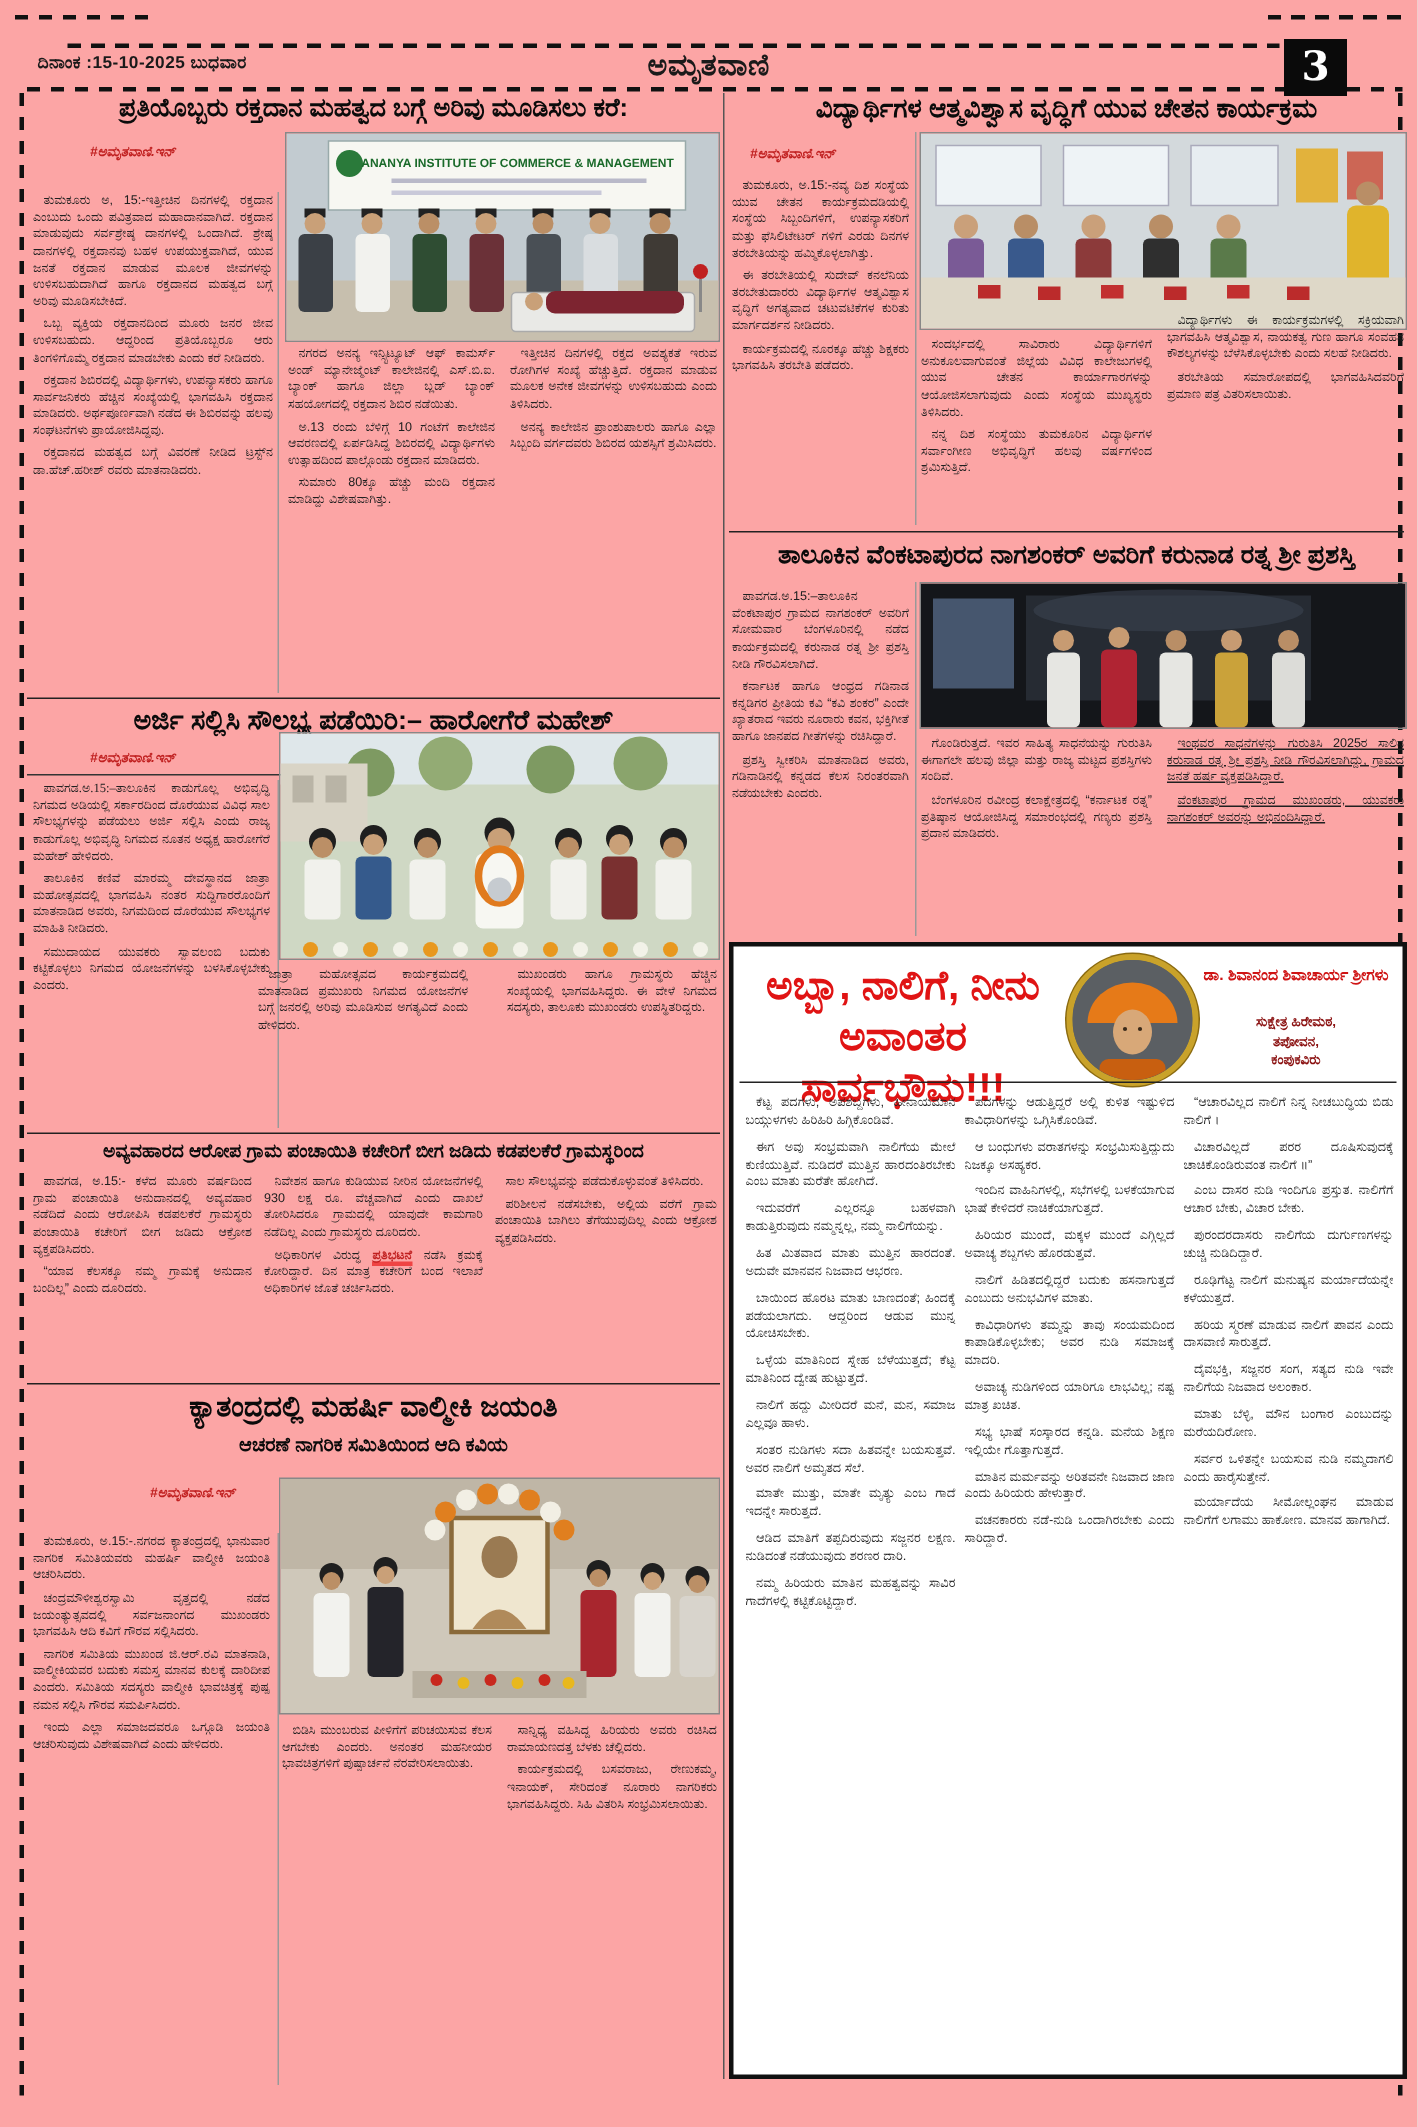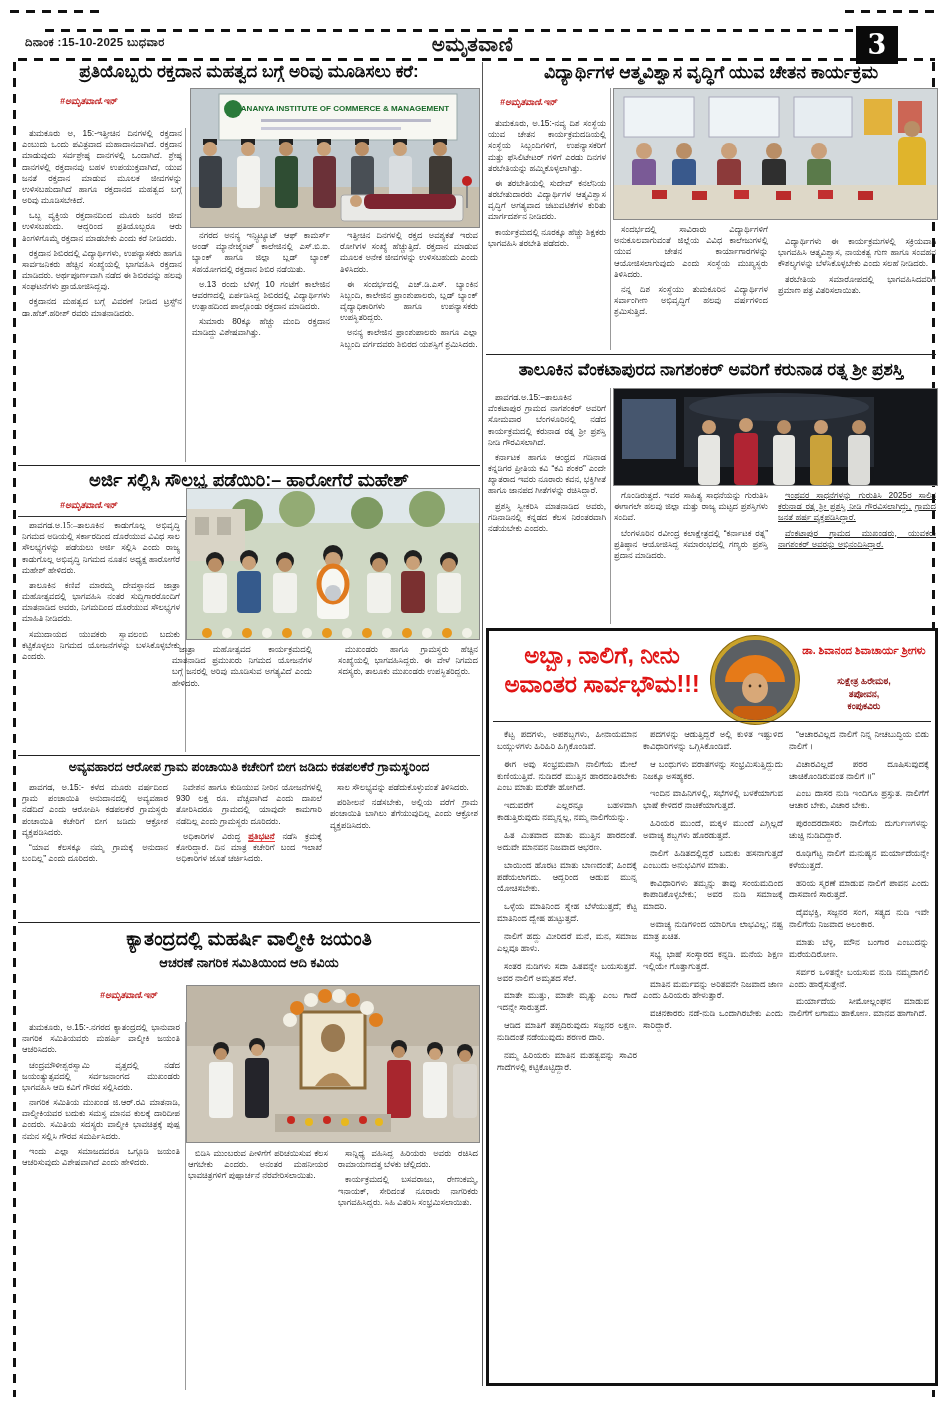--- a/index.html
+++ b/index.html
@@ -1,33 +1,33 @@
 <!DOCTYPE html>
 <html><head>
 <meta charset="utf-8">
 <style>
   html,body{margin:0;padding:0;background:#e9e9e9;}
-  .page{position:relative;width:945px;height:1418px;background:#ffffff;margin:0 auto;
+  .page{position:relative;width:945px;height:1418px;background:#fca5a5;margin:0 auto;
         font-family:"Liberation Sans","DejaVu Sans",sans-serif;color:#1a1a1a;overflow:hidden;}
   .dash-h{position:absolute;height:3px;background-image:repeating-linear-gradient(90deg,#111 0 9px,transparent 9px 16px);}
   .dash-v{position:absolute;width:3px;background-image:repeating-linear-gradient(180deg,#111 0 9px,transparent 9px 16px);}
   .rule-h{position:absolute;height:1px;background:#222;}
   .rule-v{position:absolute;width:1px;background:#555;}
   .date-label{position:absolute;left:25px;top:36px;font-size:11.5px;font-weight:bold;letter-spacing:.3px;}
   .masthead{position:absolute;left:0;right:0;top:33px;text-align:center;font-size:20px;font-weight:bold;letter-spacing:.5px;}
   .pagenum{position:absolute;left:856px;top:26px;width:42px;height:38px;background:#0a0a0a;color:#fff;
            font-family:"DejaVu Serif","Liberation Serif",serif;font-weight:bold;font-size:27px;text-align:center;line-height:38px;}
   .headline{position:absolute;text-align:center;font-weight:bold;color:#0b0b0b;line-height:1.15;}
   .byline{position:absolute;font-size:9px;font-weight:bold;color:#c02020;font-style:italic;}
   .col{position:absolute;overflow:hidden;font-size:8.4px;line-height:1.33;text-align:justify;color:#202020;}
   .bp{margin:0 0 4px 0;text-indent:7px;}
   .photo{position:absolute;display:block;border:1px solid #888;}
-  .redword{color:#c02020;font-weight:bold;border-bottom:1px solid #ef4444;}
+  .redword{color:#c02020;font-weight:bold;border-bottom:3px solid #ef4444;}
   .boxart{position:absolute;left:486px;top:628px;width:452px;height:758px;border:3px solid #111;box-sizing:border-box;background:#fff;}
-  .box-title{position:absolute;left:6px;top:10px;width:214px;text-align:center;color:#e01414;font-weight:bold;font-size:23px;line-height:1.25;}
+  .box-title{position:absolute;left:6px;top:10px;width:214px;text-align:center;color:#e01414;font-weight:bold;font-size:27px;line-height:1.25;}
   .saint-wrap{position:absolute;left:222px;top:5px;width:80px;height:80px;border-radius:50%;border:4px solid #c9a22a;
               box-shadow:0 0 0 1px #8a6a10;overflow:hidden;background:#5b5f63;}
   .box-author-name{position:absolute;left:306px;top:12px;width:138px;text-align:center;color:#cf1414;font-weight:bold;font-size:10.5px;line-height:1.45;}
   .box-author-place{position:absolute;left:306px;top:44px;width:138px;text-align:center;color:#8a1010;font-weight:bold;font-size:9px;line-height:1.4;}
   .box-col{position:absolute;top:98px;height:644px;overflow:hidden;font-size:8.6px;line-height:1.38;text-align:justify;color:#222;}
   .box-col .bp{margin-bottom:6px;}
 </style>
 </head>
 <body>
 
@@ -101,21 +101,20 @@
       <p class="bp">ರಕ್ತದಾನ ಶಿಬಿರದಲ್ಲಿ ವಿದ್ಯಾರ್ಥಿಗಳು, ಉಪನ್ಯಾಸಕರು ಹಾಗೂ ಸಾರ್ವಜನಿಕರು ಹೆಚ್ಚಿನ ಸಂಖ್ಯೆಯಲ್ಲಿ ಭಾಗವಹಿಸಿ ರಕ್ತದಾನ ಮಾಡಿದರು. ಅರ್ಥಪೂರ್ಣವಾಗಿ ನಡೆದ ಈ ಶಿಬಿರವನ್ನು ಹಲವು ಸಂಘಟನೆಗಳು ಪ್ರಾಯೋಜಿಸಿದ್ದವು.</p>
       <p class="bp">ರಕ್ತದಾನದ ಮಹತ್ವದ ಬಗ್ಗೆ ವಿವರಣೆ ನೀಡಿದ ಟ್ರಸ್ಟ್‌ನ ಡಾ.ಹೆಚ್.ಹರೀಶ್ ರವರು ಮಾತನಾಡಿದರು.</p>
     </div>
   <div class="col" style="left:192px;top:230px;width:138px;height:232px;">
       <p class="bp">ನಗರದ ಅನನ್ಯ ಇನ್ಸ್ಟಿಟ್ಯೂಟ್ ಆಫ್ ಕಾಮರ್ಸ್ ಅಂಡ್ ಮ್ಯಾನೇಜ್ಮೆಂಟ್ ಕಾಲೇಜಿನಲ್ಲಿ ಎಸ್.ಬಿ.ಐ. ಬ್ಯಾಂಕ್ ಹಾಗೂ ಜಿಲ್ಲಾ ಬ್ಲಡ್ ಬ್ಯಾಂಕ್ ಸಹಯೋಗದಲ್ಲಿ ರಕ್ತದಾನ ಶಿಬಿರ ನಡೆಯಿತು.</p>
       <p class="bp">ಅ.13 ರಂದು ಬೆಳಿಗ್ಗೆ 10 ಗಂಟೆಗೆ ಕಾಲೇಜಿನ ಆವರಣದಲ್ಲಿ ಏರ್ಪಡಿಸಿದ್ದ ಶಿಬಿರದಲ್ಲಿ ವಿದ್ಯಾರ್ಥಿಗಳು ಉತ್ಸಾಹದಿಂದ ಪಾಲ್ಗೊಂಡು ರಕ್ತದಾನ ಮಾಡಿದರು.</p>
       <p class="bp">ಸುಮಾರು 80ಕ್ಕೂ ಹೆಚ್ಚು ಮಂದಿ ರಕ್ತದಾನ ಮಾಡಿದ್ದು ವಿಶೇಷವಾಗಿತ್ತು.</p>
     </div>
   <div class="col" style="left:340px;top:230px;width:138px;height:232px;">
       <p class="bp">ಇತ್ತೀಚಿನ ದಿನಗಳಲ್ಲಿ ರಕ್ತದ ಅವಶ್ಯಕತೆ ಇರುವ ರೋಗಿಗಳ ಸಂಖ್ಯೆ ಹೆಚ್ಚುತ್ತಿದೆ. ರಕ್ತದಾನ ಮಾಡುವ ಮೂಲಕ ಅನೇಕ ಜೀವಗಳನ್ನು ಉಳಿಸಬಹುದು ಎಂದು ತಿಳಿಸಿದರು.</p>
-      <p class="bp">ಈ ಸಂದರ್ಭದಲ್ಲಿ ಎಚ್.ಡಿ.ಎಸ್. ಬ್ಯಾಂಕಿನ ಸಿಬ್ಬಂದಿ, ಕಾಲೇಜಿನ ಪ್ರಾಂಶುಪಾಲರು, ಬ್ಲಡ್ ಬ್ಯಾಂಕ್ ವೈದ್ಯಾಧಿಕಾರಿಗಳು ಹಾಗೂ ಉಪನ್ಯಾಸಕರು ಉಪಸ್ಥಿತರಿದ್ದರು.</p>
       <p class="bp">ಅನನ್ಯ ಕಾಲೇಜಿನ ಪ್ರಾಂಶುಪಾಲರು ಹಾಗೂ ಎಲ್ಲಾ ಸಿಬ್ಬಂದಿ ವರ್ಗದವರು ಶಿಬಿರದ ಯಶಸ್ಸಿಗೆ ಶ್ರಮಿಸಿದರು.</p>
     </div>
 
   <div class="headline" style="left:486px;top:62px;width:450px;font-size:17.5px;">ವಿದ್ಯಾರ್ಥಿಗಳ ಆತ್ಮವಿಶ್ವಾಸ ವೃದ್ಧಿಗೆ ಯುವ ಚೇತನ ಕಾರ್ಯಕ್ರಮ</div>
   <div class="byline" style="left:500px;top:97px;">#ಅಮೃತವಾಣಿ.ಇನ್</div>
   <svg class="photo" style="left:613px;top:88px;" width="323" height="130" viewBox="0 0 323 130">
     <rect x="0" y="0" width="323" height="130" fill="#d3d9dc"></rect>
     <rect x="10" y="8" width="70" height="40" fill="#eef3f6" stroke="#aab"></rect>
     <rect x="95" y="8" width="70" height="40" fill="#eef3f6" stroke="#aab"></rect>
     <rect x="180" y="8" width="58" height="40" fill="#e7edf1" stroke="#aab"></rect>
@@ -145,21 +144,21 @@
   </svg>
   <div class="col" style="left:488px;top:118px;width:118px;height:234px;">
       <p class="bp">ತುಮಕೂರು, ಅ.15:-ನವ್ಯ ದಿಶ ಸಂಸ್ಥೆಯ ಯುವ ಚೇತನ ಕಾರ್ಯಕ್ರಮದಡಿಯಲ್ಲಿ ಸಂಸ್ಥೆಯ ಸಿಬ್ಬಂದಿಗಳಿಗೆ, ಉಪನ್ಯಾಸಕರಿಗೆ ಮತ್ತು ಫೆಸಿಲಿಟೇಟರ್ ಗಳಿಗೆ ಎರಡು ದಿನಗಳ ತರಬೇತಿಯನ್ನು ಹಮ್ಮಿಕೊಳ್ಳಲಾಗಿತ್ತು.</p>
       <p class="bp">ಈ ತರಬೇತಿಯಲ್ಲಿ ಸುದೇವ್ ಕನಲೆನಿಯ ತರಬೇತುದಾರರು ವಿದ್ಯಾರ್ಥಿಗಳ ಆತ್ಮವಿಶ್ವಾಸ ವೃದ್ಧಿಗೆ ಅಗತ್ಯವಾದ ಚಟುವಟಿಕೆಗಳ ಕುರಿತು ಮಾರ್ಗದರ್ಶನ ನೀಡಿದರು.</p>
       <p class="bp">ಕಾರ್ಯಕ್ರಮದಲ್ಲಿ ನೂರಕ್ಕೂ ಹೆಚ್ಚು ಶಿಕ್ಷಕರು ಭಾಗವಹಿಸಿ ತರಬೇತಿ ಪಡೆದರು.</p>
     </div>
   <div class="col" style="left:614px;top:224px;width:154px;height:128px;">
       <p class="bp">ಸಂದರ್ಭದಲ್ಲಿ ಸಾವಿರಾರು ವಿದ್ಯಾರ್ಥಿಗಳಿಗೆ ಅನುಕೂಲವಾಗುವಂತೆ ಜಿಲ್ಲೆಯ ವಿವಿಧ ಕಾಲೇಜುಗಳಲ್ಲಿ ಯುವ ಚೇತನ ಕಾರ್ಯಾಗಾರಗಳನ್ನು ಆಯೋಜಿಸಲಾಗುವುದು ಎಂದು ಸಂಸ್ಥೆಯ ಮುಖ್ಯಸ್ಥರು ತಿಳಿಸಿದರು.</p>
       <p class="bp">ನನ್ನ ದಿಶ ಸಂಸ್ಥೆಯು ತುಮಕೂರಿನ ವಿದ್ಯಾರ್ಥಿಗಳ ಸರ್ವಾಂಗೀಣ ಅಭಿವೃದ್ಧಿಗೆ ಹಲವು ವರ್ಷಗಳಿಂದ ಶ್ರಮಿಸುತ್ತಿದೆ.</p>
     </div>
-  <div class="col" style="left:778px;top:236px;width:158px;height:128px;">
+  <div class="col" style="left:778px;top:208px;width:158px;height:128px;">
       <p class="bp">ವಿದ್ಯಾರ್ಥಿಗಳು ಈ ಕಾರ್ಯಕ್ರಮಗಳಲ್ಲಿ ಸಕ್ರಿಯವಾಗಿ ಭಾಗವಹಿಸಿ ಆತ್ಮವಿಶ್ವಾಸ, ನಾಯಕತ್ವ ಗುಣ ಹಾಗೂ ಸಂವಹನ ಕೌಶಲ್ಯಗಳನ್ನು ಬೆಳೆಸಿಕೊಳ್ಳಬೇಕು ಎಂದು ಸಲಹೆ ನೀಡಿದರು.</p>
       <p class="bp">ತರಬೇತಿಯ ಸಮಾರೋಪದಲ್ಲಿ ಭಾಗವಹಿಸಿದವರಿಗೆ ಪ್ರಮಾಣ ಪತ್ರ ವಿತರಿಸಲಾಯಿತು.</p>
     </div>
 
   <div class="headline" style="left:486px;top:360px;width:450px;font-size:17px;">ತಾಲೂಕಿನ ವೆಂಕಟಾಪುರದ ನಾಗಶಂಕರ್ ಅವರಿಗೆ ಕರುನಾಡ ರತ್ನ ಶ್ರೀ ಪ್ರಶಸ್ತಿ</div>
   <svg class="photo" style="left:613px;top:388px;" width="323" height="96" viewBox="0 0 323 96">
     <rect x="0" y="0" width="323" height="96" fill="#14161a"></rect>
     <rect x="70" y="8" width="190" height="70" fill="#262b33"></rect>
     <rect x="8" y="10" width="54" height="60" fill="#46566e"></rect>
     <ellipse cx="165" cy="18" rx="90" ry="14" fill="#3a4250" opacity="0.6"></ellipse>

